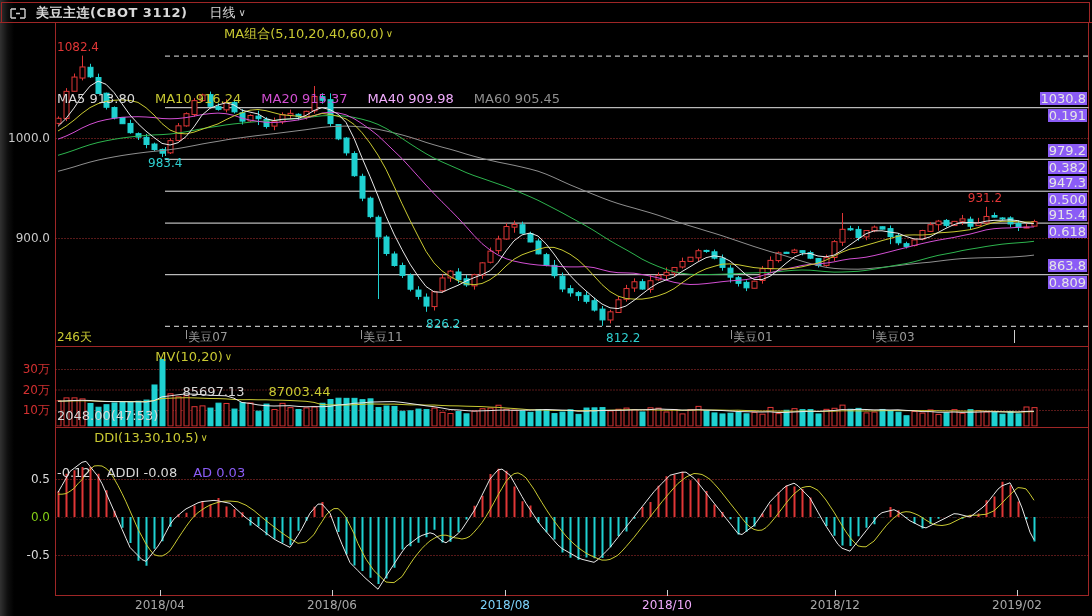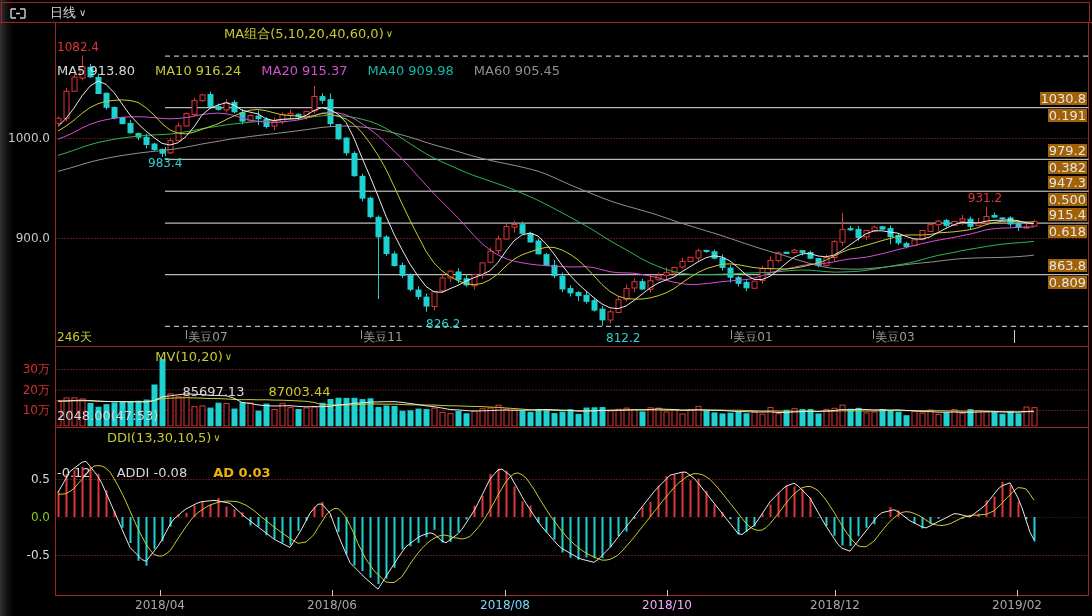--- a/index.html
+++ b/index.html
@@ -12,34 +12,35 @@
   .tb-title{font-weight:bold;letter-spacing:.5px;}
   .tb-period{display:flex;align-items:center;gap:3px;margin-left:14px;cursor:pointer;}
   .chev{font-size:10px;color:#cfcfcf;line-height:1;}
   .ind-row{position:absolute;display:flex;gap:20px;font-size:13px;z-index:6;align-items:center;flex-direction:column;}
   .ind-name{display:flex;gap:2px;align-items:center;cursor:pointer;}
   .lbl{position:absolute;font-size:12px;line-height:14px;z-index:6;white-space:nowrap;}
   .centered{transform:translateX(-50%);}
   .r-align{text-align:right;}
   svg{position:absolute;left:0;top:0;z-index:3;}
   .fibtxt{position:absolute;right:5px;text-align:right;font-size:13px;line-height:13px;
-       color:#e6e6e6;background:#a16207;padding:0 1px;z-index:6;margin-left:45px;}
+       color:#e6e6e6;background:#8b5cf6;padding:0 1px;z-index:6;margin-left:45px;}
 </style>
 </head>
 <body>
 
 <div id="app">
   <div class="edge-shade"></div>
 
   <div id="titlebar">
     <span style="display:inline-flex;">
       <svg width="20" height="13" style="position:static">
         <path d="M3 2 h5 M3 2 v9 M3 11 h5 M17 2 h-5 M17 2 v9 M17 11 h-5 M8 6.5 h4" stroke="#cfcfcf" stroke-width="1.4" fill="none"></path>
       </svg>
     </span>
+    <span class="tb-title">美豆主连(CBOT 3112)</span>
     <span class="tb-period">
       <span>日线</span>
       <span class="chev">∨</span>
     </span>
   </div>
 
   <svg id="chart-svg" width="1092" height="616">
       <defs>
         <clipPath id="cpMain">
           <rect x="56.5" y="23.5" width="1031" height="322"></rect>
@@ -612,25 +613,25 @@
         <line x1="1017.5" y1="590" x2="1017.5" y2="596" stroke="#cfcfcf"></line>
       </g>
       <line x1="165.5" y1="147" x2="165.5" y2="156" stroke="#2fd0d0"></line>
     </svg>
 
   <div class="ind-row" style="left:57px;top:25px;">
     <span class="ind-name" style="color:#c9c932;">
       <span>MA组合(5,10,20,40,60,0)</span>
       <span class="chev" style="color:#c9c932;">∨</span>
     </span>
-    <span id="ma-values" style="display:flex;gap:20px;">
+    <span id="ma-values" style="display:flex;gap:20px;margin-top:28px;">
         <span style="color: rgb(217, 217, 217);">MA5 913.80</span>
         <span style="color: rgb(201, 201, 50);">MA10 916.24</span>
         <span style="color: rgb(210, 79, 210);">MA20 915.37</span>
-        <span style="color: #14b8a6; text-align: right;">MA40 909.98</span>
+        <span style="color: #f0abfc; text-align: right;">MA40 909.98</span>
         <span style="color: rgb(143, 143, 143);">MA60 905.45</span>
       </span>
   </div>
 
   <div class="ind-row" style="left:57px;top:349px;">
     <span class="ind-name" style="color:#c9c932;">
       <span>MV(10,20)</span>
       <span class="chev" style="color:#c9c932;">∨</span>
     </span>
     <span id="vol-values" style="display:flex;gap:24px;">
@@ -638,24 +639,24 @@
         <span style="color: rgb(217, 217, 217);">85697.13</span>
         <span style="color: rgb(201, 201, 50);">87003.44</span>
       </span>
   </div>
 
   <div class="ind-row" style="left:57px;top:430px;">
     <span class="ind-name" style="color:#c9c932;">
       <span>DDI(13,30,10,5)</span>
       <span class="chev" style="color:#c9c932;">∨</span>
     </span>
-    <span id="ddi-values" style="display:flex;gap:26px;align-items:center;">
+    <span id="ddi-values" style="display:flex;gap:16px;align-items:center;">
         <span style="color: rgb(217, 217, 217);">-0.12</span>
         <span style="color: rgb(217, 217, 217);">ADDI -0.08</span>
-        <span style="color: #eab308; font-weight: bold;">AD 0.03</span>
+        <span style="color: #8b5cf6;">AD 0.03</span>
       </span>
   </div>
 
   <div class="lbl" style="left:57px;top:330px;color:#c9c932;">246天</div>
 
   <div id="dyn-labels">
       <div class="lbl r-align" style="left: 0px; top: 131px; width: 50px; color: rgb(200, 200, 200);">1000.0</div>
       <div class="lbl r-align" style="left: 0px; top: 231px; width: 50px; color: rgb(200, 200, 200);">900.0</div>
       <div class="lbl r-align" style="left: 0px; top: 362px; width: 50px; color: rgb(210, 48, 48);">30万</div>
       <div class="lbl r-align" style="left: 0px; top: 383px; width: 50px; color: rgb(210, 48, 48);">20万</div>

